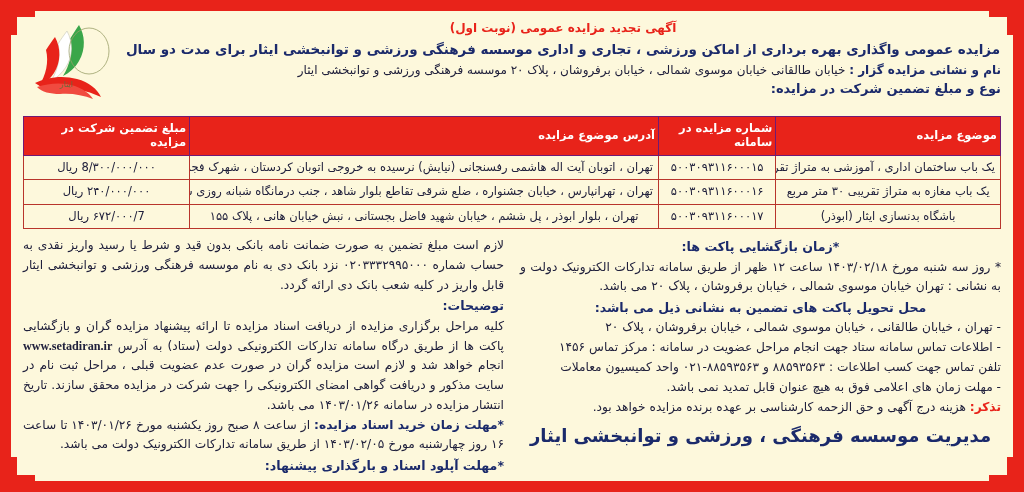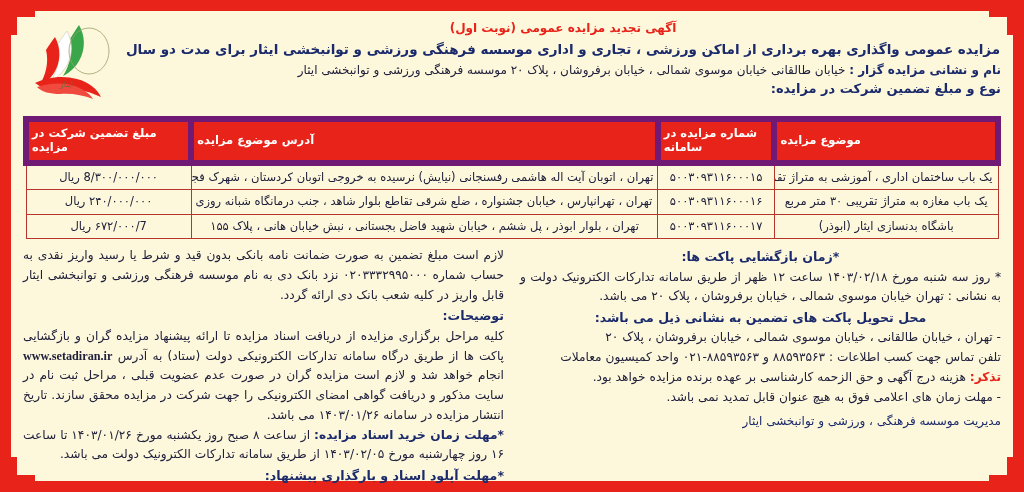--- a/index.html
+++ b/index.html
@@ -118,22 +118,22 @@
     margin-top: 5px;
     table-layout: fixed;
     direction: rtl;
   }
   table.auction th {
     background: #e8231a;
     color: #ffffff;
     font-size: 11.5px;
     font-weight: bold;
     padding: 5px 3px;
-    border: 6px solid #701a75;
-    text-align: left;
+    border: 1px solid #701a75;
+    text-align: right;
     line-height: 1.2;
     margin-left: 25px;
   }
   table.auction td {
     border: 1px solid #b8352c;
     font-size: 11.5px;
     padding: 4px 5px;
     text-align: center;
     color: #20203c;
     background: #fdf8dc;
@@ -174,23 +174,23 @@
     text-align: right;
     margin-top: 1px;
   }
   .lat { direction: ltr; unicode-bidi: embed; font-family: "Liberation Serif", serif; font-weight: bold; }
   .right-col { text-align: justify; }
   .right-col .heading { text-align: right; }
   .left-col { text-align: justify; }
   .left-col .heading { text-align: center; }
   .signature {
     color: #1b2a6b;
-    font-weight: normal;
-    font-size: 12px;
-    text-align: right;
+    font-weight: bold;
+    font-size: 18px;
+    text-align: center;
     margin-top: 4px;
   }
   .note-strong { color: #e8231a; font-weight: bold; }
 </style>
 </head>
 <body>
 
 <div class="page">
   <div class="frame-outer"></div>
   <div class="frame-inner"></div>
@@ -265,26 +265,27 @@
       </tbody>
     </table>
 
     <div class="body-cols">
 
       <div class="col left-col">
         <div class="heading">*زمان بازگشایی پاکت ها:</div>
         <p>* روز سه شنبه مورخ ۱۴۰۳/۰۲/۱۸ ساعت ۱۲ ظهر از طریق سامانه تدارکات الکترونیک دولت و به نشانی : تهران خیابان موسوی شمالی ، خیابان برفروشان ، پلاک ۲۰ می باشد.</p>
         <div class="heading">محل تحویل پاکت های تضمین به نشانی ذیل می باشد:</div>
         <p>- تهران ، خیابان طالقانی ، خیابان موسوی شمالی ، خیابان برفروشان ، پلاک ۲۰</p>
+        <p>- اطلاعات تماس سامانه ستاد جهت انجام مراحل عضویت در سامانه : مرکز تماس ۱۴۵۶</p>
         <p>تلفن تماس جهت کسب اطلاعات : ۸۸۵۹۳۵۶۳ و ۸۸۵۹۳۵۶۳-۰۲۱ واحد کمیسیون معاملات</p>
+        <p>- مهلت زمان های اعلامی فوق به هیچ عنوان قابل تمدید نمی باشد.</p>
         <p>
           <span class="note-strong">تذکر:</span>
           <span>هزینه درج آگهی و حق الزحمه کارشناسی بر عهده برنده مزایده خواهد بود.</span>
         </p>
-        <p>- مهلت زمان های اعلامی فوق به هیچ عنوان قابل تمدید نمی باشد.</p>
         <div class="signature">مدیریت موسسه فرهنگی ، ورزشی و توانبخشی ایثار</div>
       </div>
 
       <div class="col right-col">
         <p>لازم است مبلغ تضمین به صورت ضمانت نامه بانکی بدون قید و شرط یا رسید واریز نقدی به حساب شماره ۰۲۰۳۳۳۲۹۹۵۰۰۰ نزد بانک دی به نام موسسه فرهنگی ورزشی و توانبخشی ایثار قابل واریز در کلیه شعب بانک دی ارائه گردد.</p>
         <div class="heading">توضیحات:</div>
         <p>
           <span>کلیه مراحل برگزاری مزایده از دریافت اسناد مزایده تا ارائه پیشنهاد مزایده گران و بازگشایی پاکت ها از طریق درگاه سامانه تدارکات الکترونیکی دولت (ستاد) به آدرس</span>
           <span class="lat">www.setadiran.ir</span>
           <span>انجام خواهد شد و لازم است مزایده گران در صورت عدم عضویت قبلی ، مراحل ثبت نام در سایت مذکور و دریافت گواهی امضای الکترونیکی را جهت شرکت در مزایده محقق سازند. تاریخ انتشار مزایده در سامانه ۱۴۰۳/۰۱/۲۶ می باشد.</span>

